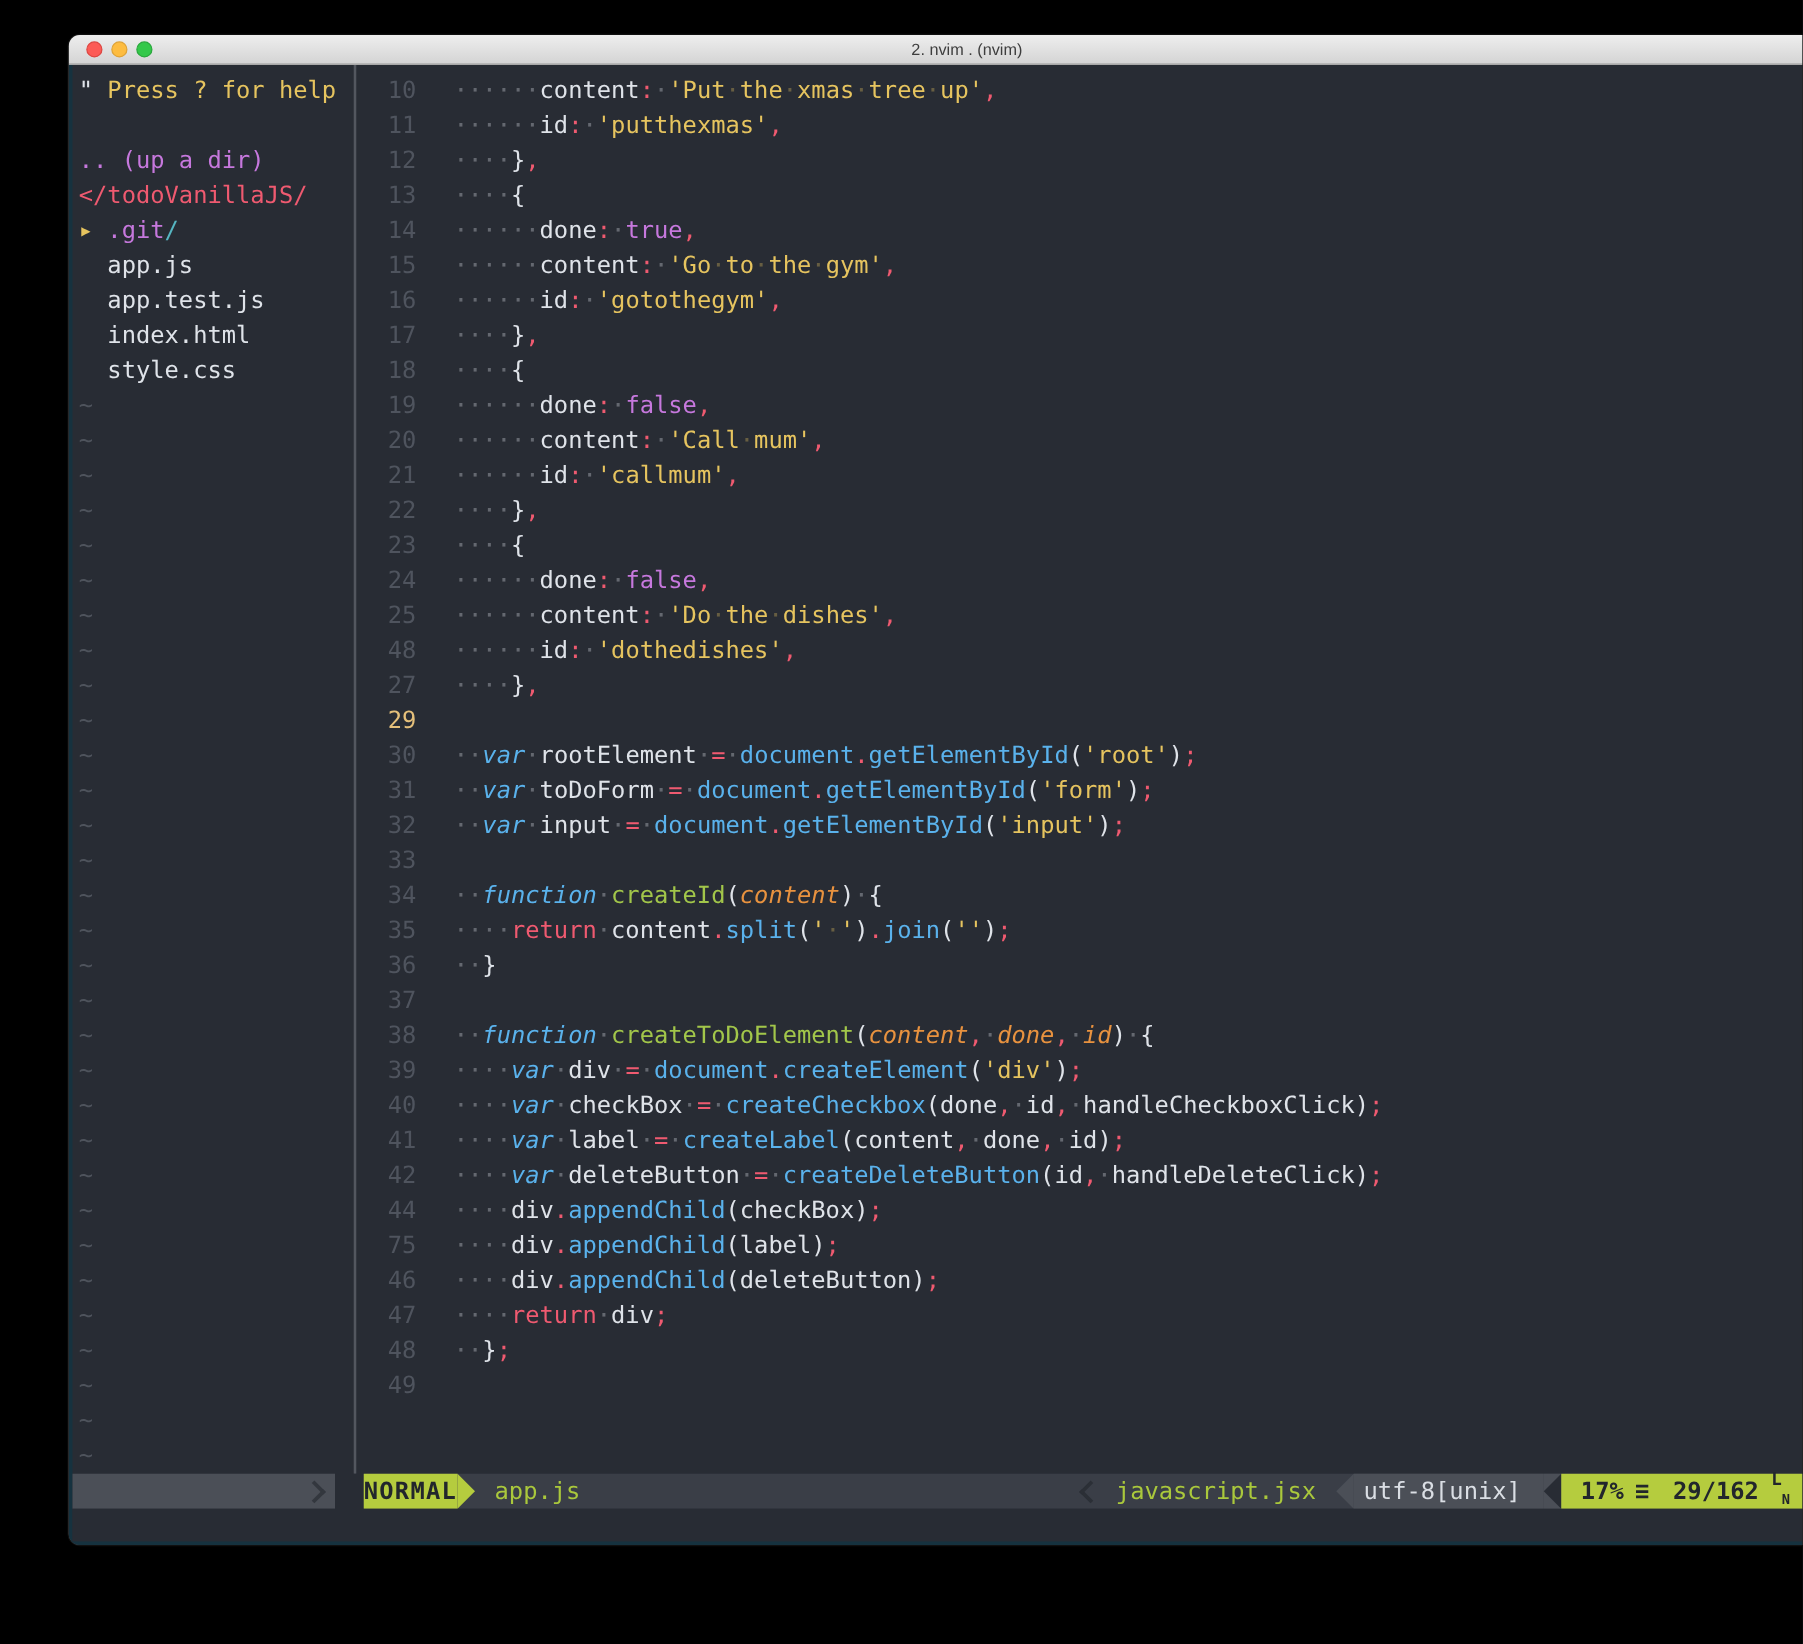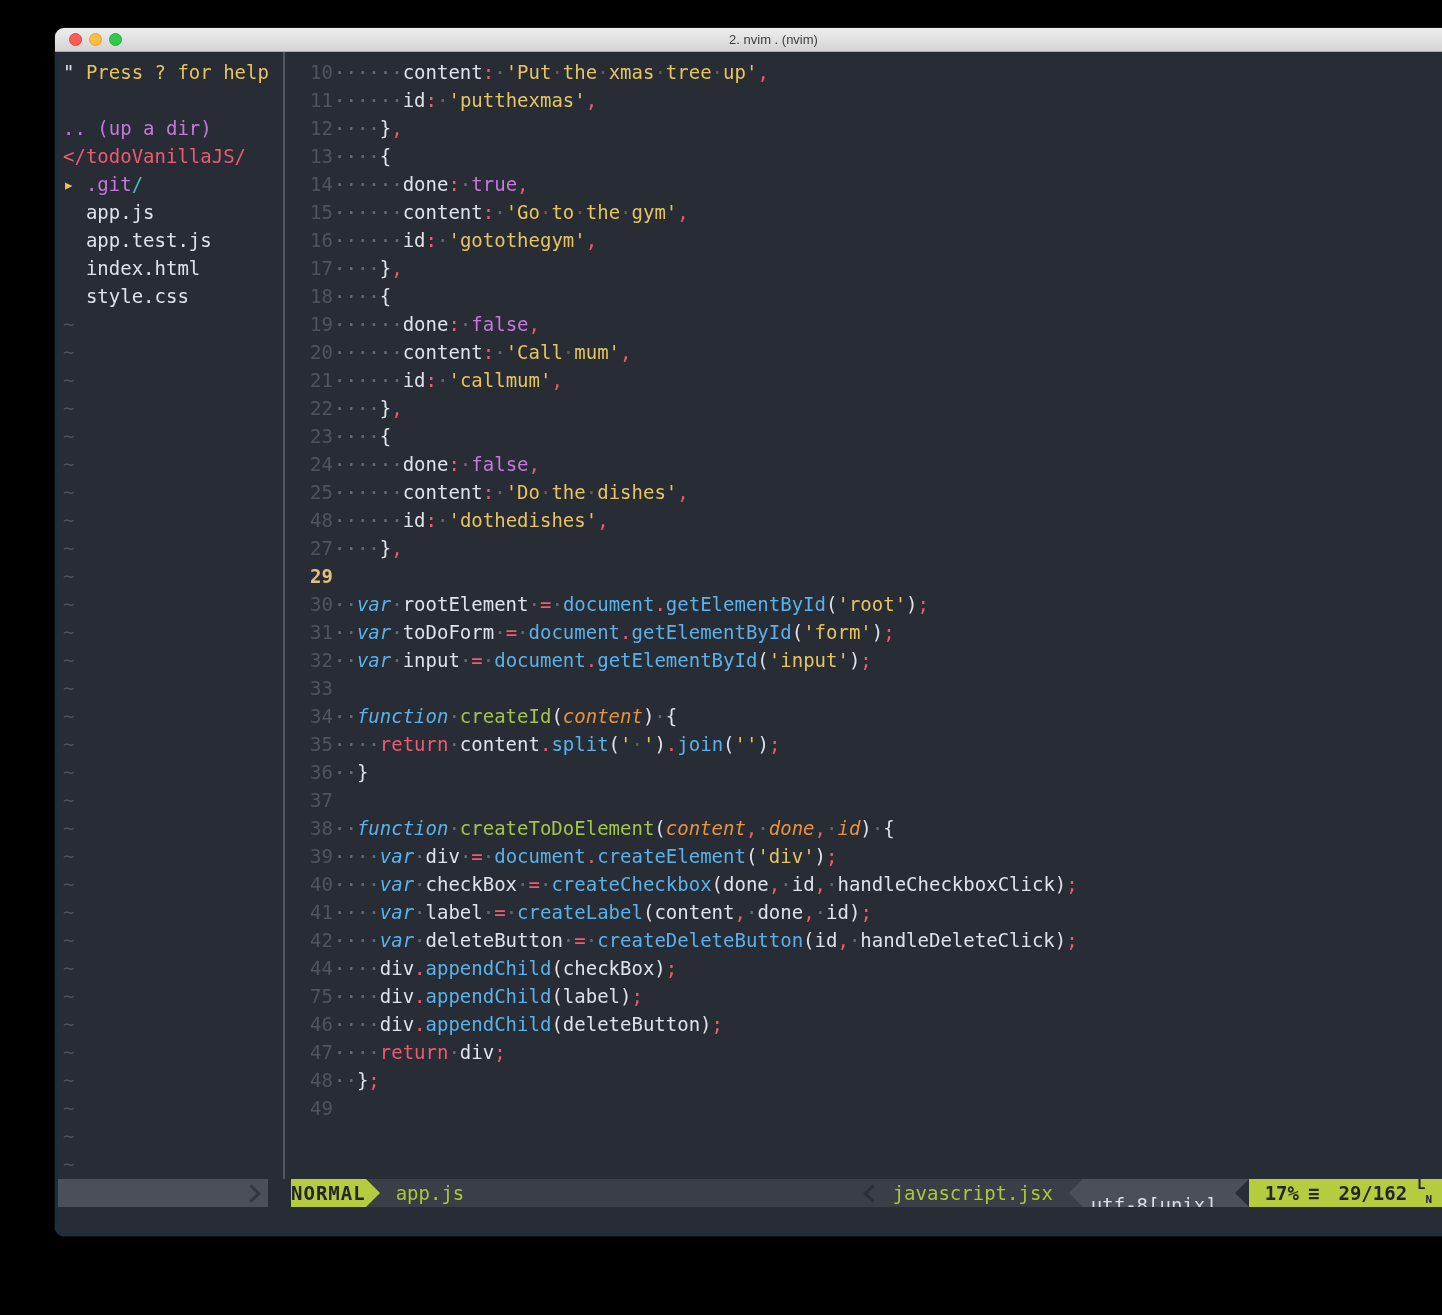--- a/index.html
+++ b/index.html
@@ -18,22 +18,22 @@
   .title{position:absolute;left:0;right:0;top:0;height:23px;line-height:23px;text-align:center;
          font-family:"Liberation Sans",sans-serif;font-size:13px;color:#3d3d3d;}
   
   .term{position:relative;height:1184px;background:#282c34;font-size:19px;line-height:28px;
         border-left:3px solid #16323f;border-bottom:3px solid #16323f;box-sizing:border-box;}
   .sidebar{position:absolute;left:0;top:6px;width:225px;}
   .srow{height:28px;white-space:pre;padding-left:5px;overflow:hidden;}
   .vsplit{position:absolute;left:225px;top:0;width:2px;height:1127px;background:#53575f;}
   .main{position:absolute;left:227px;top:6px;right:0;}
   .row{height:28px;display:flex;overflow:hidden;}
-  .gutter{width:48px;flex:none;text-align:right;color:#4f545e;margin-right:1px;}
-  .gutter.cur{color:#e5c07b;font-weight:bold;}
+  .gutter{width:48px;flex:none;text-align:right;color:#4f545e;margin-right:30px;}
+  .gutter.cur{color:#e5c07b;font-weight:normal;}
   .code{white-space:pre;}
   
   .c-w{color:#dfe3e9}.c-p{color:#ef5a70}.c-y{color:#e6c45f}.c-pu{color:#c678dd}
   .c-b{color:#5ab2ec}.c-bi{color:#5ab2ec;font-style:italic}.c-g{color:#a2c64a}
   .c-o{color:#e8923f;font-style:italic}.c-cy{color:#56b6c2}.c-d{color:#4e535c}
   .sp{opacity:.33;}
   
   .statusbar{position:absolute;left:0;top:1127px;right:0;height:28px;display:flex;}
   .sb-tree{width:205px;flex:none;background:#4b4f57;color:#e3e6ea;padding-left:5px;
            white-space:pre;position:relative;}
@@ -47,21 +47,21 @@
              border-right:14px solid #4b4f57;}
   .pl-dark-l{border-top:14px solid transparent;border-bottom:14px solid transparent;
              border-right:14px solid #282c34;background:#4b4f57;}
   .sb-file{color:#aac83c;padding-left:16px;}
   .flex-sp{flex:1;}
   .chev{width:10px;height:10px;border-style:solid;border-width:3px 3px 0 0;flex:none;
         display:inline-block;}
   .chev-l{transform:rotate(-135deg);margin:8px 10px 0 0;border-color:#2b2f36;}
   .chev-r{transform:rotate(45deg);border-color:#33373e;position:absolute;right:10px;top:8px;}
   .sb-ft{color:#aac83c;padding:0 16px 0 4px;}
-  .sb-enc{background:#4b4f57;color:#dadee4;padding:12px 18px 0 8px;}
+  .sb-enc{background:#4b4f57;color:#dadee4;padding:0 18px 0 8px;}
   .sb-pos{background:#b5cc3e;color:#22262c;font-weight:bold;display:flex;gap:9px;
           padding:0 12px 0 16px;flex:none;align-items:center;height:28px;justify-content:center;}
   .menu-ic{margin-right:10px;}
   .ln-glyph{position:relative;width:15px;height:24px;display:inline-block;font-weight:bold;}
   .ln-glyph i{font-style:normal;position:absolute;left:1px;top:-4px;font-size:14px;line-height:14px;}
   .ln-glyph b{position:absolute;right:-1px;bottom:0px;font-size:11px;line-height:11px;}
   .sb-col{margin-left:8px;}
   .cmdline{position:absolute;left:0;top:1155px;right:0;height:26px;background:#282c34;}
 </style>
 </head>

